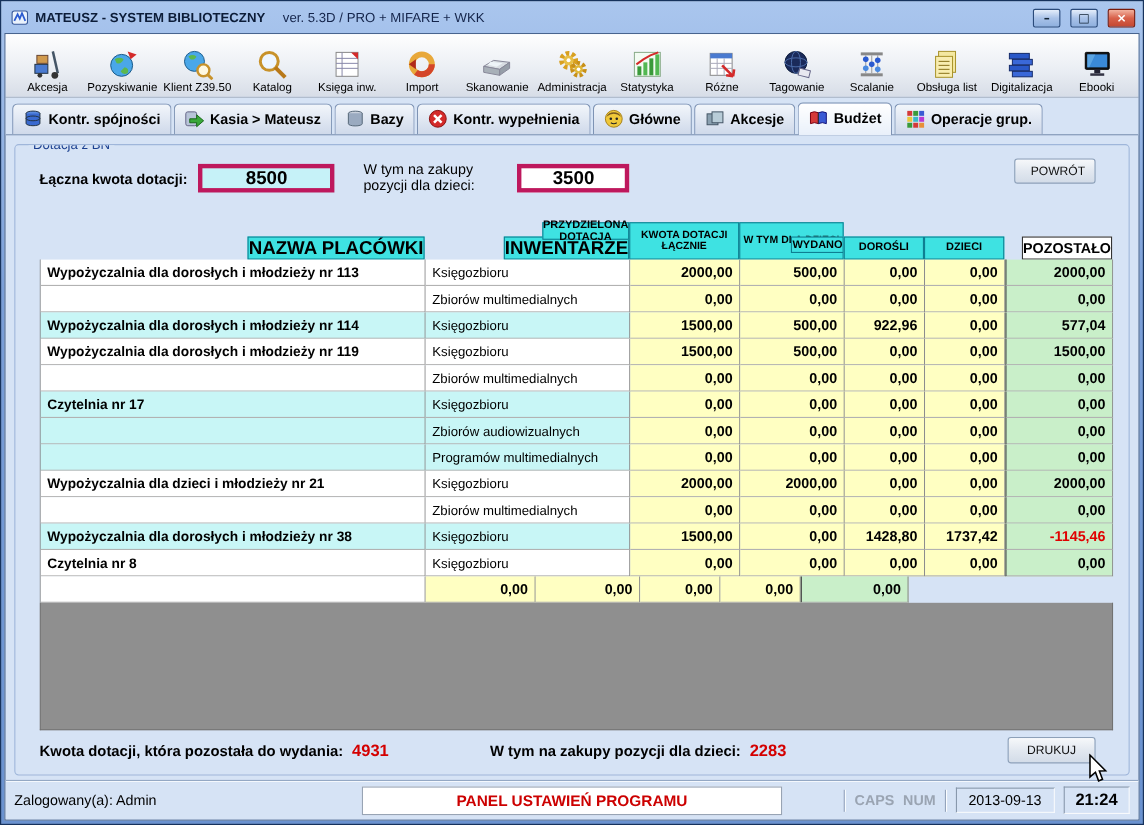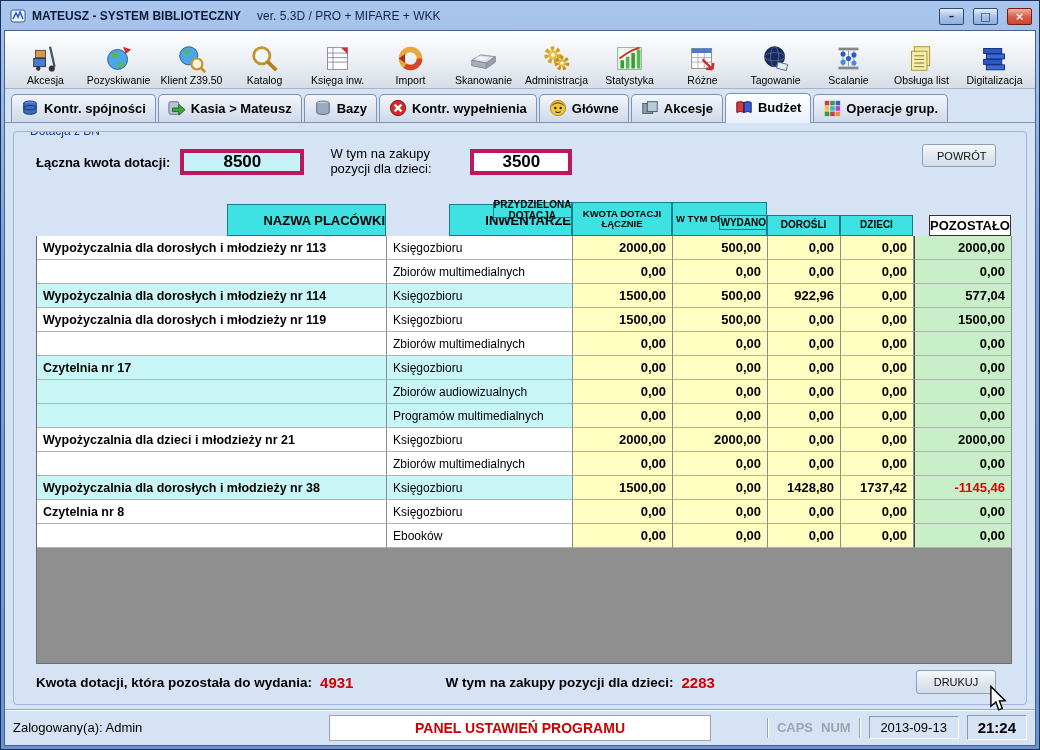--- a/index.html
+++ b/index.html
@@ -77,21 +77,21 @@
   
   :root { --w1:350px; --w2:186px; --w3:100px; --w4:95px; --w5:73px; --w6:73px; --w7:98px; }
   .table-wrap { width:976px; margin-left:12px; flex:1; display:flex; flex-direction:column; overflow:hidden; }
   .thead { display:flex; align-items:flex-end; height:52px; }
   .hcol, .hgroup { display:flex; justify-content:flex-end; }
   .hrow { display:flex; }
   .hcell {
     background:#3ee2e2; border:1px solid #0e7f92; font-weight:bold;
     display:flex; align-items:center; justify-content:center; text-align:center;
   }
-  .hcell.big { height:32px; font-size:13px;padding-left:35px; }
+  .hcell.big { height:21px; font-size:17px; }
   .hcell.grp { height:16px; font-size:10px; }
   .hcell.sub { font-size:9.5px; line-height:1.08; padding:0 2px; }
   .hcell.white { background:#ffffff; border-color:#333; height:21px; font-size:13px; }
 
   .tbody { display:flex; flex-direction:column; }
   .trow { display:flex; height:24px; border-left:1px solid #6a6a6a; }
   .td {
     border-right:1px solid #8d8d8d; border-bottom:1px solid #b2b2b2;
     display:flex; align-items:center; overflow:hidden; white-space:nowrap;
   }
@@ -324,20 +324,32 @@
           <span class="tb-ico">
             <svg viewBox="0 0 32 32">
               <rect x="4" y="5" width="20" height="5.5" fill="#2a58c8" stroke="#142a6a"></rect>
               <rect x="7" y="11" width="20" height="5.5" fill="#3a68d8" stroke="#142a6a"></rect>
               <rect x="4" y="17" width="20" height="5.5" fill="#2a58c8" stroke="#142a6a"></rect>
               <rect x="7" y="23" width="20" height="5.5" fill="#3a68d8" stroke="#142a6a"></rect>
             </svg>
           </span>
           <span class="tb-label">Digitalizacja</span>
         </div>
+        <div class="tb-item">
+          <span class="tb-ico">
+            <svg viewBox="0 0 32 32">
+              <rect x="4" y="4" width="24" height="17" rx="1" fill="#101418" stroke="#000"></rect>
+              <rect x="6" y="6" width="20" height="13" fill="#3a8ad8"></rect>
+              <path d="M6 6 l8 0 -6 13 h-2 z" fill="#6ab0e8" opacity="0.7"></path>
+              <rect x="13" y="21" width="6" height="4" fill="#223"></rect>
+              <rect x="9" y="25" width="14" height="2.5" fill="#334"></rect>
+            </svg>
+          </span>
+          <span class="tb-label">Ebooki</span>
+        </div>
       </div>
 
     <div class="tabbar">
         <div class="tab">
           <span class="tab-ico">
             <svg viewBox="0 0 20 20">
               <ellipse cx="10" cy="4.6" rx="7" ry="2.4" fill="#5a8ae0" stroke="#234"></ellipse>
               <path d="M3 4.6 v10 a7 2.4 0 0 0 14 0 v-10" fill="#3a6ad0" stroke="#234"></path>
               <ellipse cx="10" cy="9.6" rx="7" ry="2.4" fill="none" stroke="#234"></ellipse>
             </svg>
@@ -564,21 +576,20 @@
                 <div class="td name">Czytelnia nr 8</div>
                 <div class="td inv">Księgozbioru</div>
                 <div class="td num c3 y">0,00</div>
                 <div class="td num c4 y">0,00</div>
                 <div class="td num c5 y">0,00</div>
                 <div class="td num c6 y">0,00</div>
                 <div class="td num c7 g">0,00</div>
               </div>
               <div class="trow">
                 <div class="td name"></div>
-                <div class="td inv">Ebooków</div>
                 <div class="td num c3 y">0,00</div>
                 <div class="td num c4 y">0,00</div>
                 <div class="td num c5 y">0,00</div>
                 <div class="td num c6 y">0,00</div>
                 <div class="td num c7 g">0,00</div>
               </div>
             </div>
 
           <div class="tfill"></div>
         </div>

